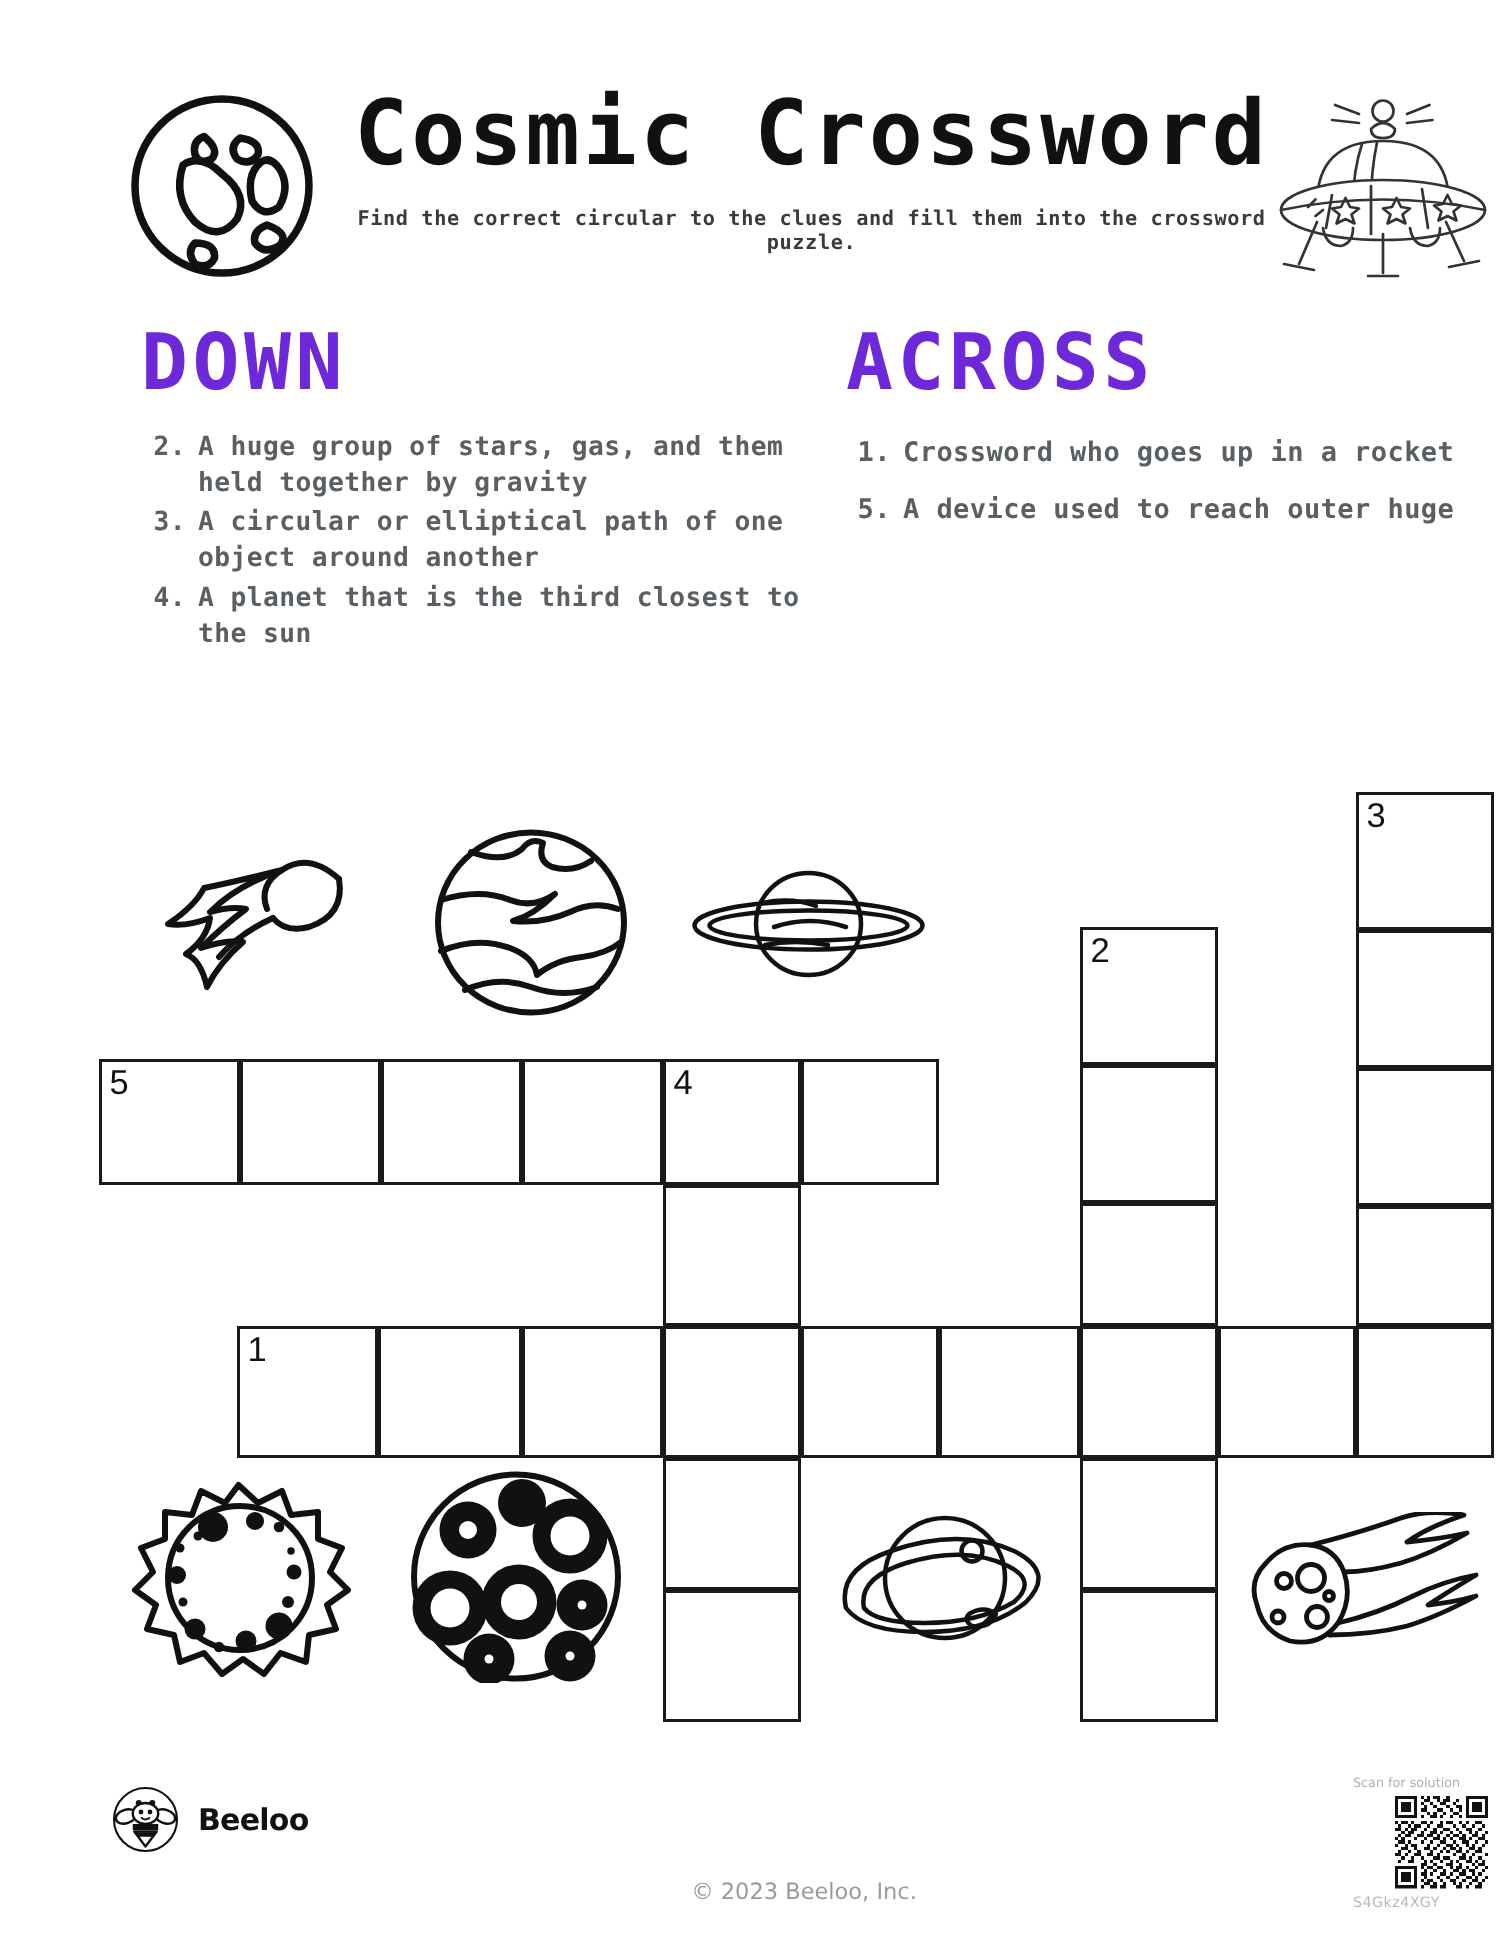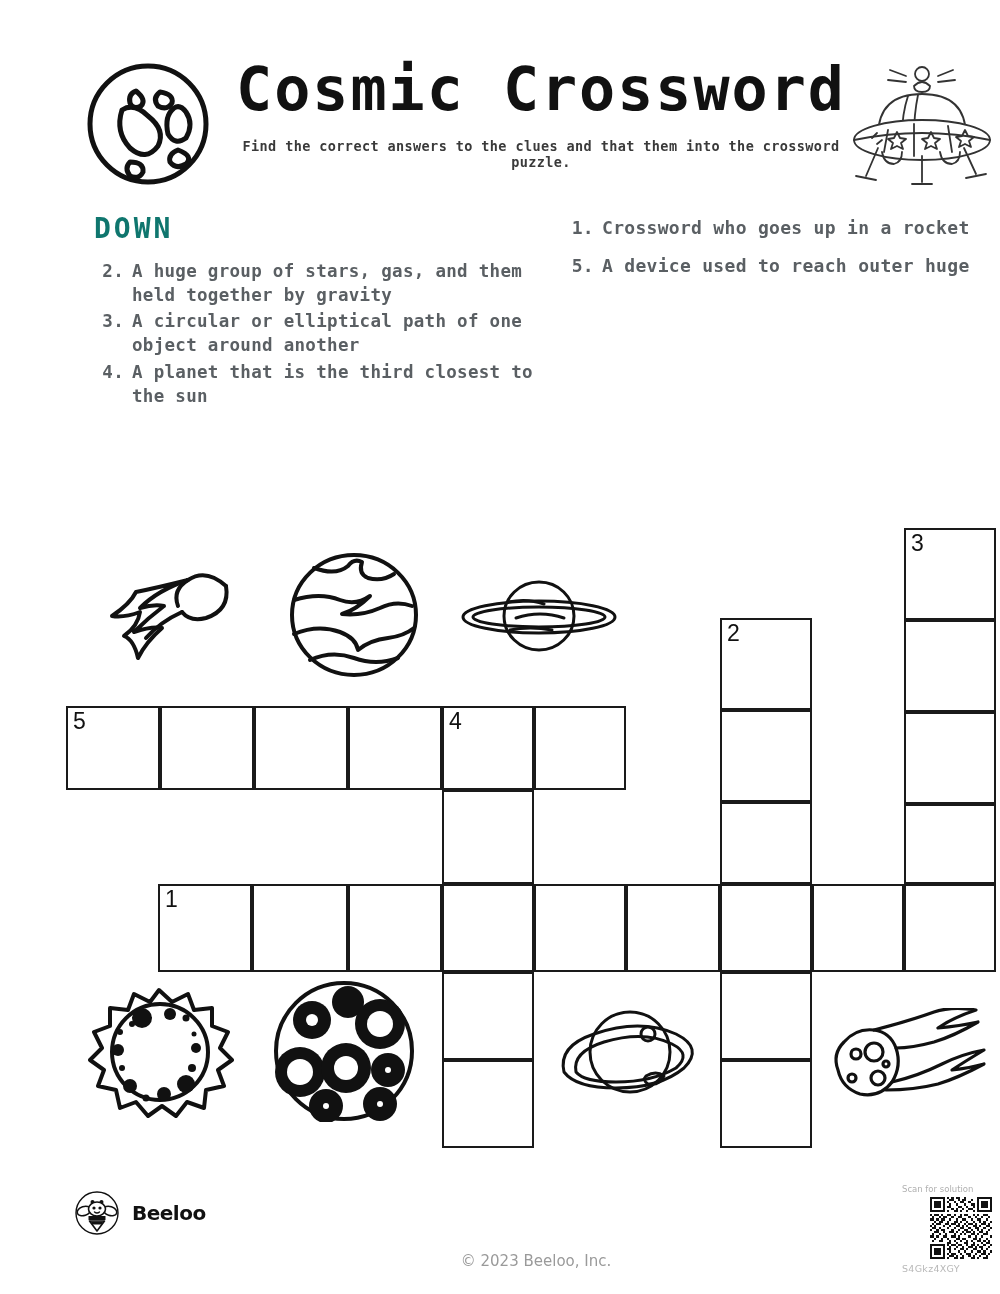--- a/index.html
+++ b/index.html
@@ -31,22 +31,22 @@
     color: #3a3a3a;
   }
 
   
   .clue-col { position: absolute; }
   .clue-col.down   { left: 58px;  top: 212px; width: 470px; }
   .clue-col.across { left: 528px; top: 212px; width: 420px; }
 
   .clue-heading {
     font-family: "DejaVu Sans Mono", monospace;
-    font-size: 28px; font-weight: bold; letter-spacing: 3px;
-    color: #0f766e; margin-bottom: 14px;
+    font-size: 52px; font-weight: bold; letter-spacing: 3px;
+    color: #6d28d9; margin-bottom: 14px;
   }
   .clue-list { list-style: none; }
   .clue-item {
     display: flex; align-items: flex-start;
     font-size: 17.5px; font-weight: bold; line-height: 1.38;
     color: #5a5f63; letter-spacing: .3px;
     margin-bottom: 2px;
   }
   .clue-col.across .clue-item { line-height: 1.75; margin-bottom: 6px; font-size: 18px; }
   .clue-num { flex: 0 0 auto; width: 30px; text-align: right; margin-right: 8px; }
@@ -105,21 +105,21 @@
       <circle cx="66" cy="66" r="58" fill="#fff" stroke="#111" stroke-width="5"></circle>
       <path d="M40 52 Q33 74 48 90 Q64 104 76 88 Q84 72 66 58 Q52 44 40 52 Z" fill="#fff" stroke="#111" stroke-width="5" stroke-linejoin="round"></path>
       <path d="M54 33 Q46 36 48 45 Q51 52 59 48 Q65 42 54 33 Z" fill="#fff" stroke="#111" stroke-width="5" stroke-linejoin="round"></path>
       <path d="M78 34 Q70 40 76 48 Q85 53 90 45 Q92 36 78 34 Z" fill="#fff" stroke="#111" stroke-width="5" stroke-linejoin="round"></path>
       <path d="M92 50 Q82 58 86 76 Q93 88 104 80 Q112 66 104 54 Q98 46 92 50 Z" fill="#fff" stroke="#111" stroke-width="5" stroke-linejoin="round"></path>
       <path d="M96 92 Q86 96 88 104 Q94 112 104 106 Q112 98 96 92 Z" fill="#fff" stroke="#111" stroke-width="5" stroke-linejoin="round"></path>
       <path d="M48 104 Q42 110 48 118 Q57 122 61 114 Q62 104 48 104 Z" fill="#fff" stroke="#111" stroke-width="5" stroke-linejoin="round"></path>
     </svg>
 
     <div class="title">Cosmic Crossword</div>
-    <div class="subtitle">Find the correct answers to the clues and that them into the crossword puzzle.</div>
+    <div class="subtitle">Find the correct circular to the clues and fill them into the crossword puzzle.</div>
 
     <svg class="ufo-mark" viewBox="0 0 155 140">
       <g fill="none" stroke="#333" stroke-width="1.8" stroke-linejoin="round" stroke-linecap="round">
         <line x1="46" y1="18" x2="62" y2="24"></line>
         <line x1="44" y1="28" x2="62" y2="30"></line>
         <line x1="109" y1="18" x2="94" y2="24"></line>
         <line x1="111" y1="28" x2="94" y2="30"></line>
         <circle cx="78" cy="22" r="7"></circle>
         <path d="M70 34 Q78 26 86 34 Q86 40 78 40 Q70 40 70 34 Z"></path>
         <path d="M34 84 Q34 42 78 42 Q122 42 122 84 Z" fill="#fff"></path>
@@ -160,20 +160,21 @@
         <span class="clue-text">A circular or elliptical path of one object around another</span>
       </li>
       <li class="clue-item">
         <span class="clue-num">4.</span>
         <span class="clue-text">A planet that is the third closest to the sun</span>
       </li>
     </ul>
   </div>
 
   <div class="clue-col across">
+    <div class="clue-heading">ACROSS</div>
     <ul class="clue-list">
       <li class="clue-item">
         <span class="clue-num">1.</span>
         <span class="clue-text">Crossword who goes up in a rocket</span>
       </li>
       <li class="clue-item">
         <span class="clue-num">5.</span>
         <span class="clue-text">A device used to reach outer huge</span>
       </li>
     </ul>

